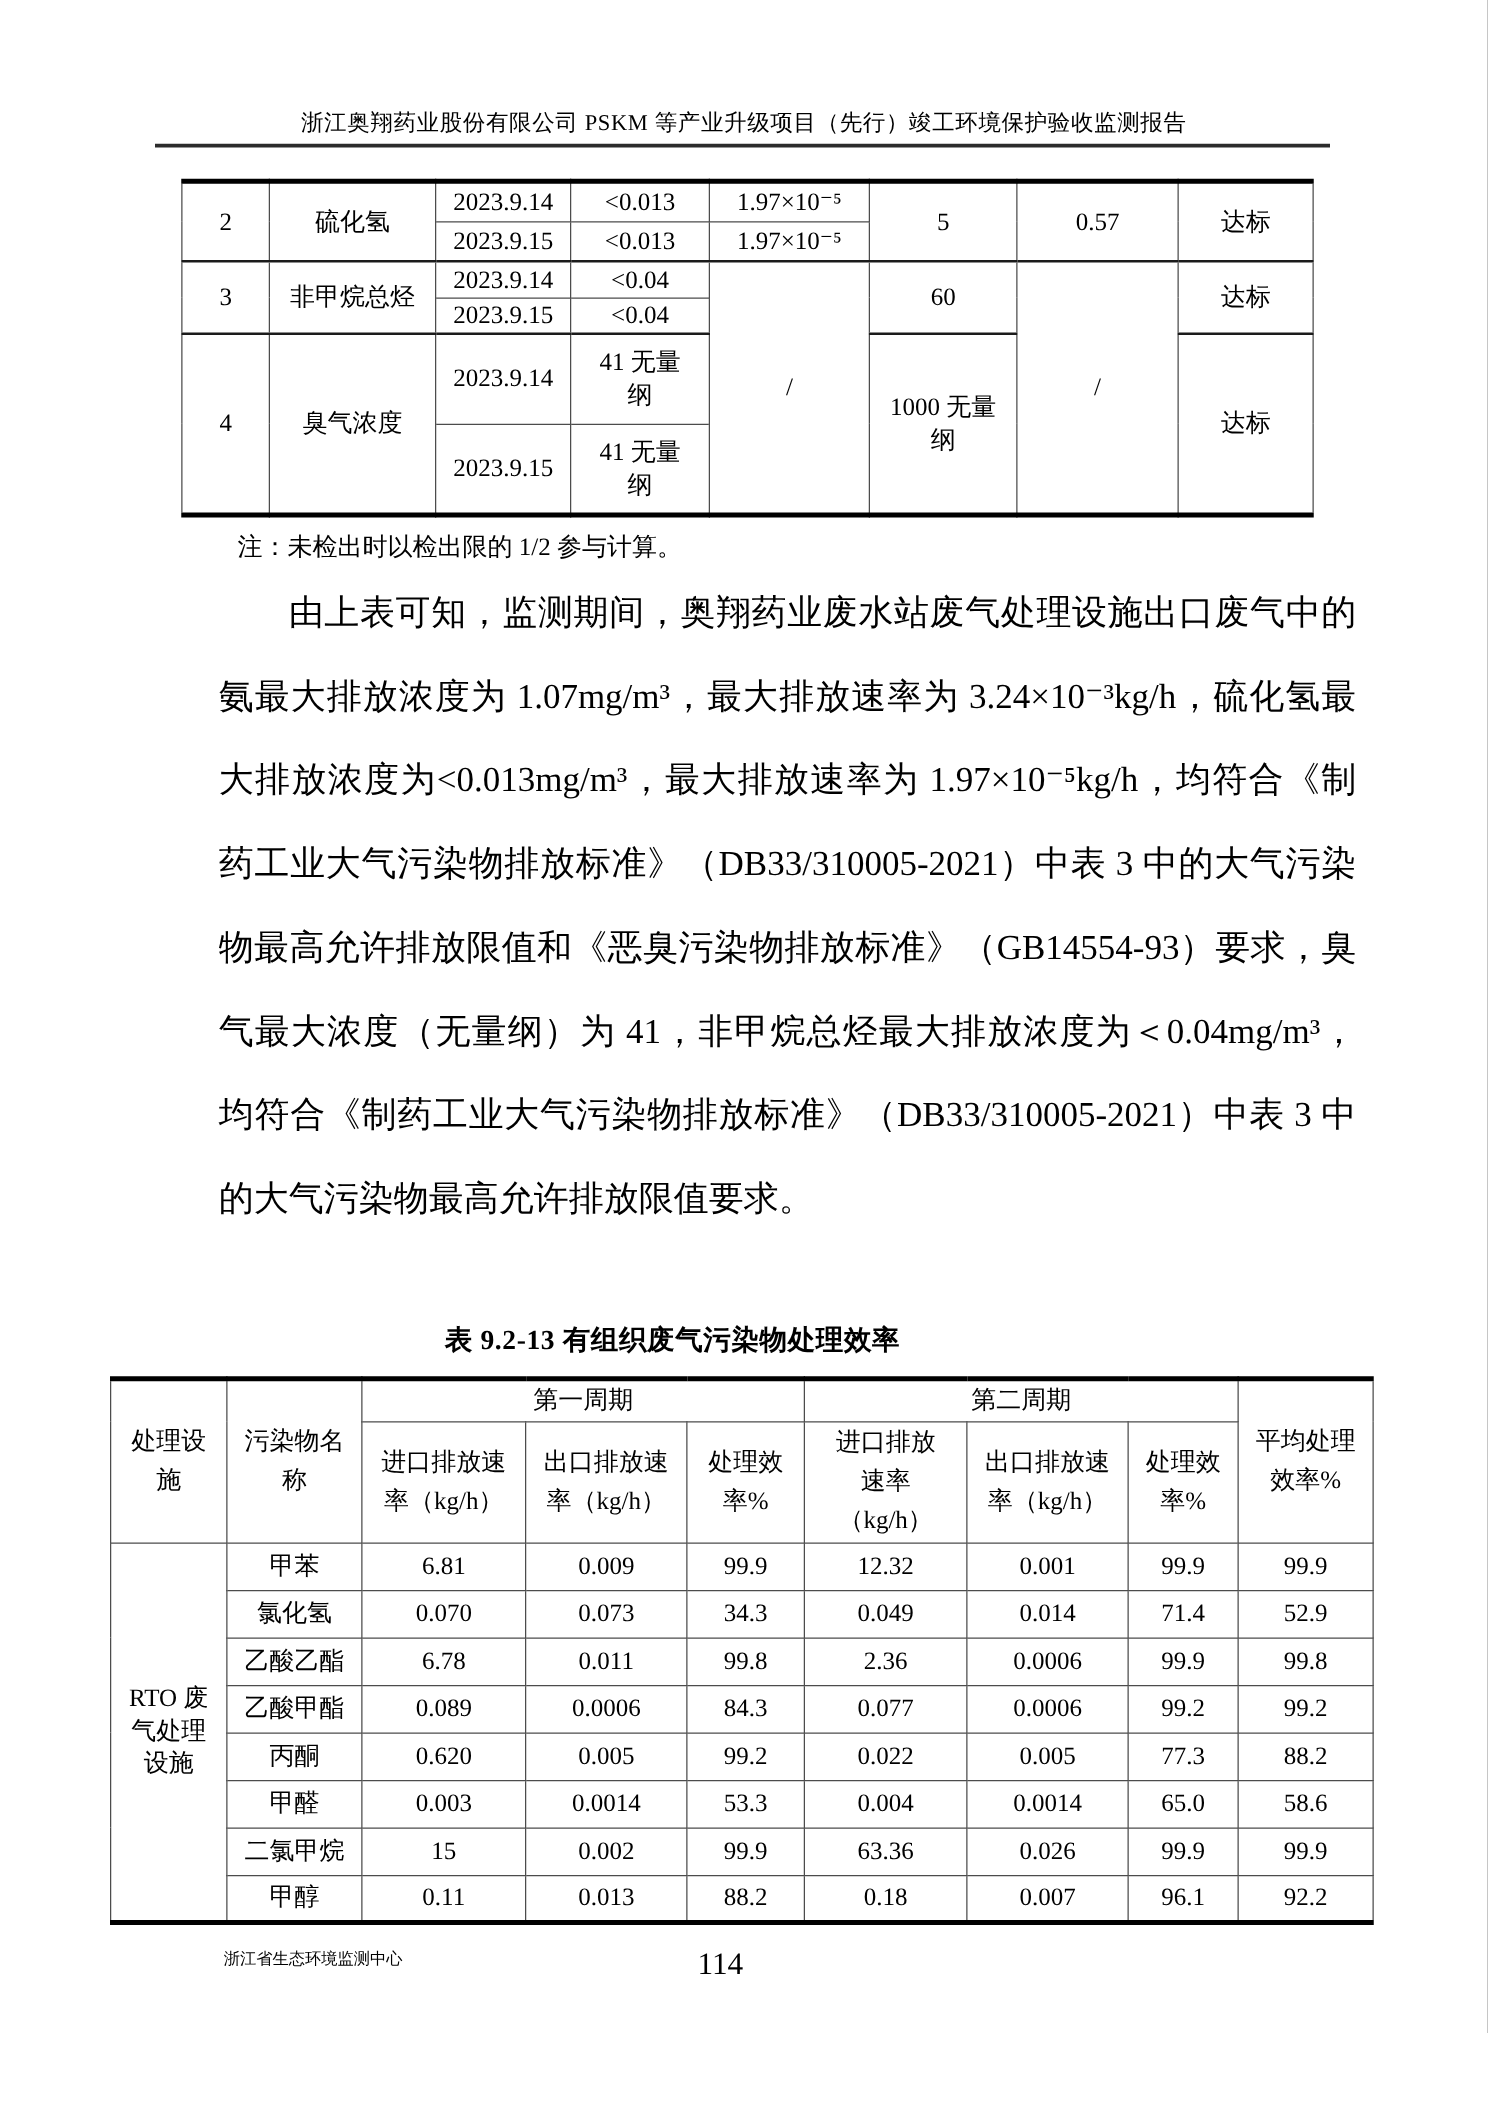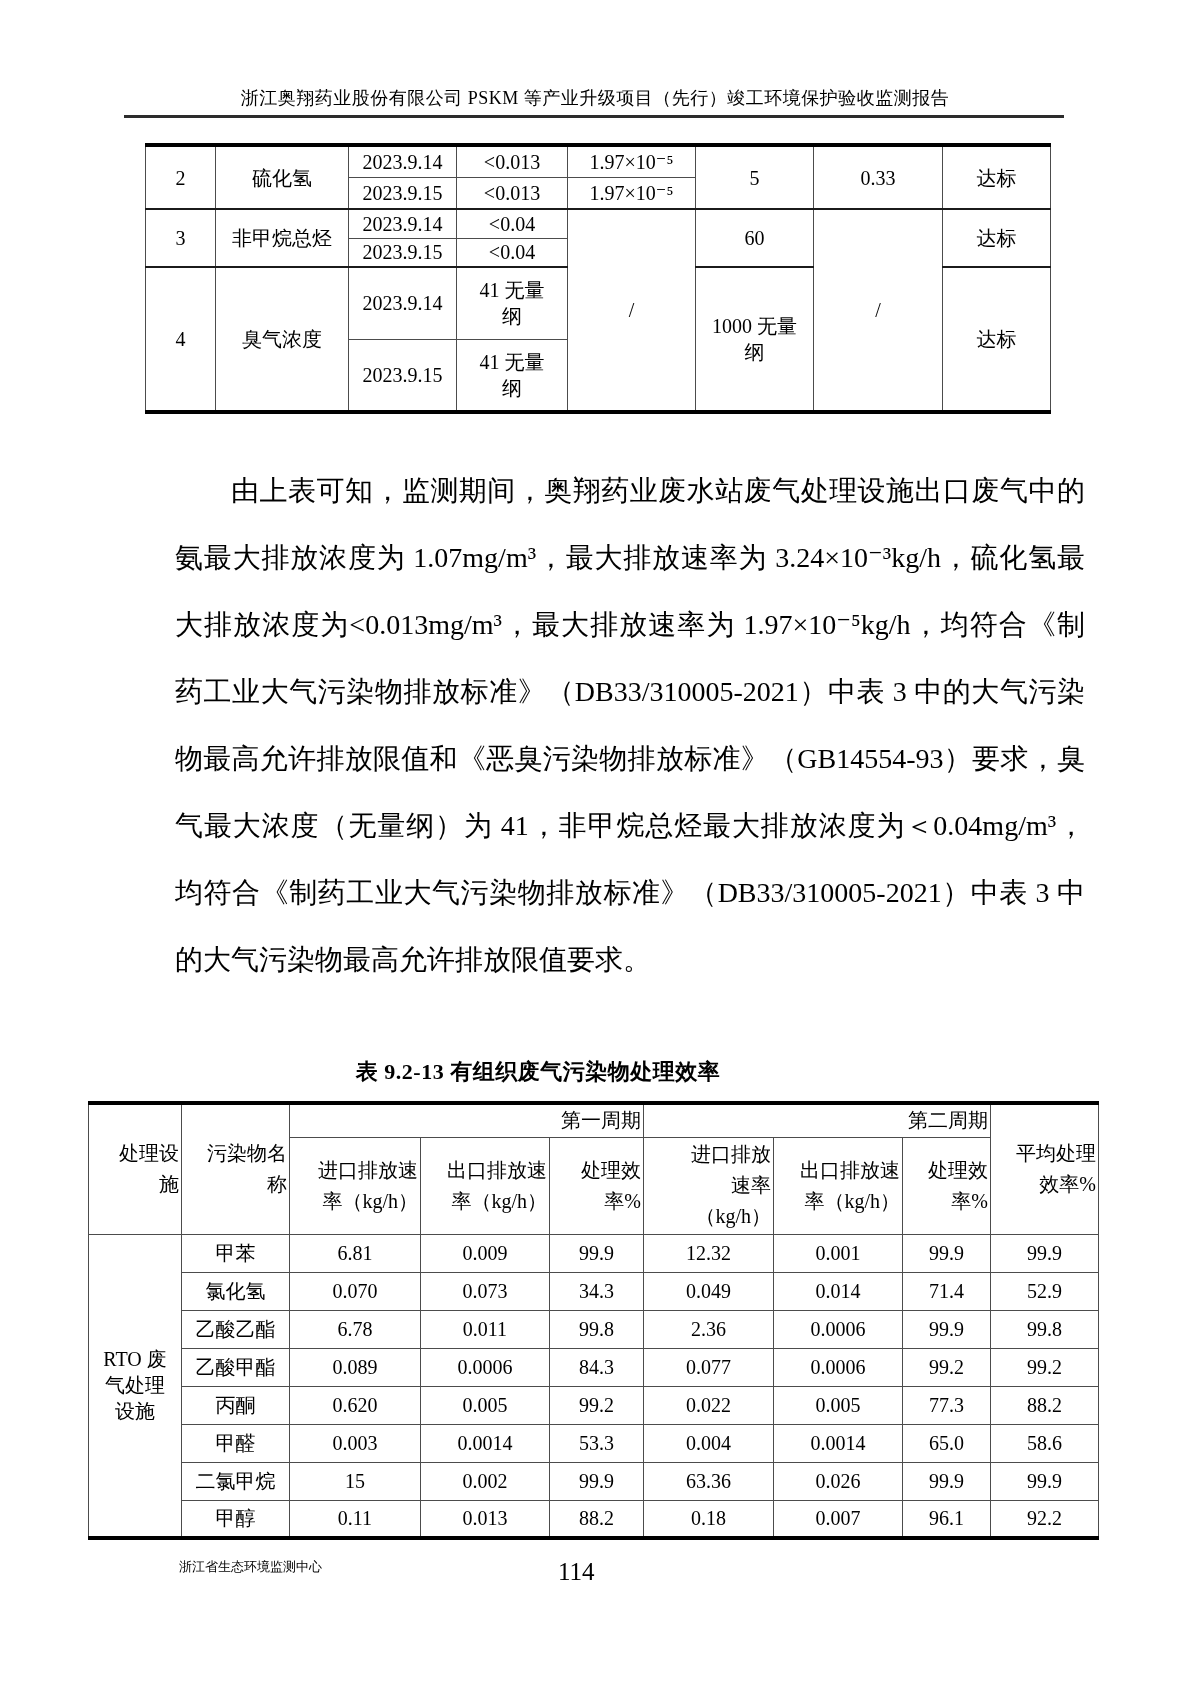--- a/index.html
+++ b/index.html
@@ -25,21 +25,21 @@
   .para{position:absolute;left:140px;top:457px;width:910px;
     font-size:28px;line-height:67px;text-align:justify;text-indent:2em;margin-left:35px;}
   
   .heading{position:absolute;left:142px;top:994px;font-size:27px;font-weight:bold;
     white-space:pre;letter-spacing:.5px;}
   .tbl-title{position:absolute;left:0;top:1057px;width:1076px;text-align:center;
     font-size:22px;font-weight:bold;letter-spacing:.5px;}
   
   .t2{left:88px;top:1101px;width:1010px;font-size:20px;
       border-top:4px solid #000;border-bottom:4px solid #000;}
-  .t2 th{line-height:1.55;text-align:right;}
+  .t2 th{line-height:1.55;}
   .t2 td{line-height:1.3;}
   
   .footer-org{position:absolute;left:179px;top:1558px;font-size:13px;}
   .footer-page{position:absolute;left:558px;top:1558px;width:100px;font-size:25px;}
 </style>
 </head>
 <body>
 
 <div class="page">
 
@@ -58,21 +58,21 @@
         <col style="width:108px">
     </colgroup>
     <tbody>
         <tr style="height:32px">
       <td rowspan="2">2</td>
       <td rowspan="2">硫化氢</td>
       <td>2023.9.14</td>
       <td>&lt;0.013</td>
       <td>1.97×10⁻⁵</td>
       <td rowspan="2">5</td>
-      <td rowspan="2">0.33</td>
+      <td rowspan="2">0.57</td>
       <td rowspan="2">达标</td>
     </tr>
     <tr style="height:32px">
       <td>2023.9.15</td>
       <td>&lt;0.013</td>
       <td>1.97×10⁻⁵</td>
     </tr>
     <tr class="major" style="height:29px">
       <td rowspan="2">3</td>
       <td rowspan="2">非甲烷总烃</td>
@@ -98,20 +98,21 @@
       <td rowspan="2">达标</td>
     </tr>
     <tr style="height:73px">
       <td>2023.9.15</td>
       <td>41 无量
 纲</td>
     </tr>
   </tbody>
     </table>
 
+  <div class="note">注：未检出时以检出限的 1/2 参与计算。</div>
 
   <div class="para">由上表可知，监测期间，奥翔药业废水站废气处理设施出口废气中的氨最大排放浓度为 1.07mg/m³，最大排放速率为 3.24×10⁻³kg/h，硫化氢最大排放浓度为&lt;0.013mg/m³，最大排放速率为 1.97×10⁻⁵kg/h，均符合《制药工业大气污染物排放标准》（DB33/310005-2021）中表 3 中的大气污染物最高允许排放限值和《恶臭污染物排放标准》（GB14554-93）要求，臭气最大浓度（无量纲）为 41，非甲烷总烃最大排放浓度为＜0.04mg/m³，均符合《制药工业大气污染物排放标准》（DB33/310005-2021）中表 3 中的大气污染物最高允许排放限值要求。</div>
 
 
   <div class="tbl-title">表 9.2-13  有组织废气污染物处理效率</div>
 
   <table class="t2">
     <colgroup>
       <col style="width:93px">
         <col style="width:108px">

